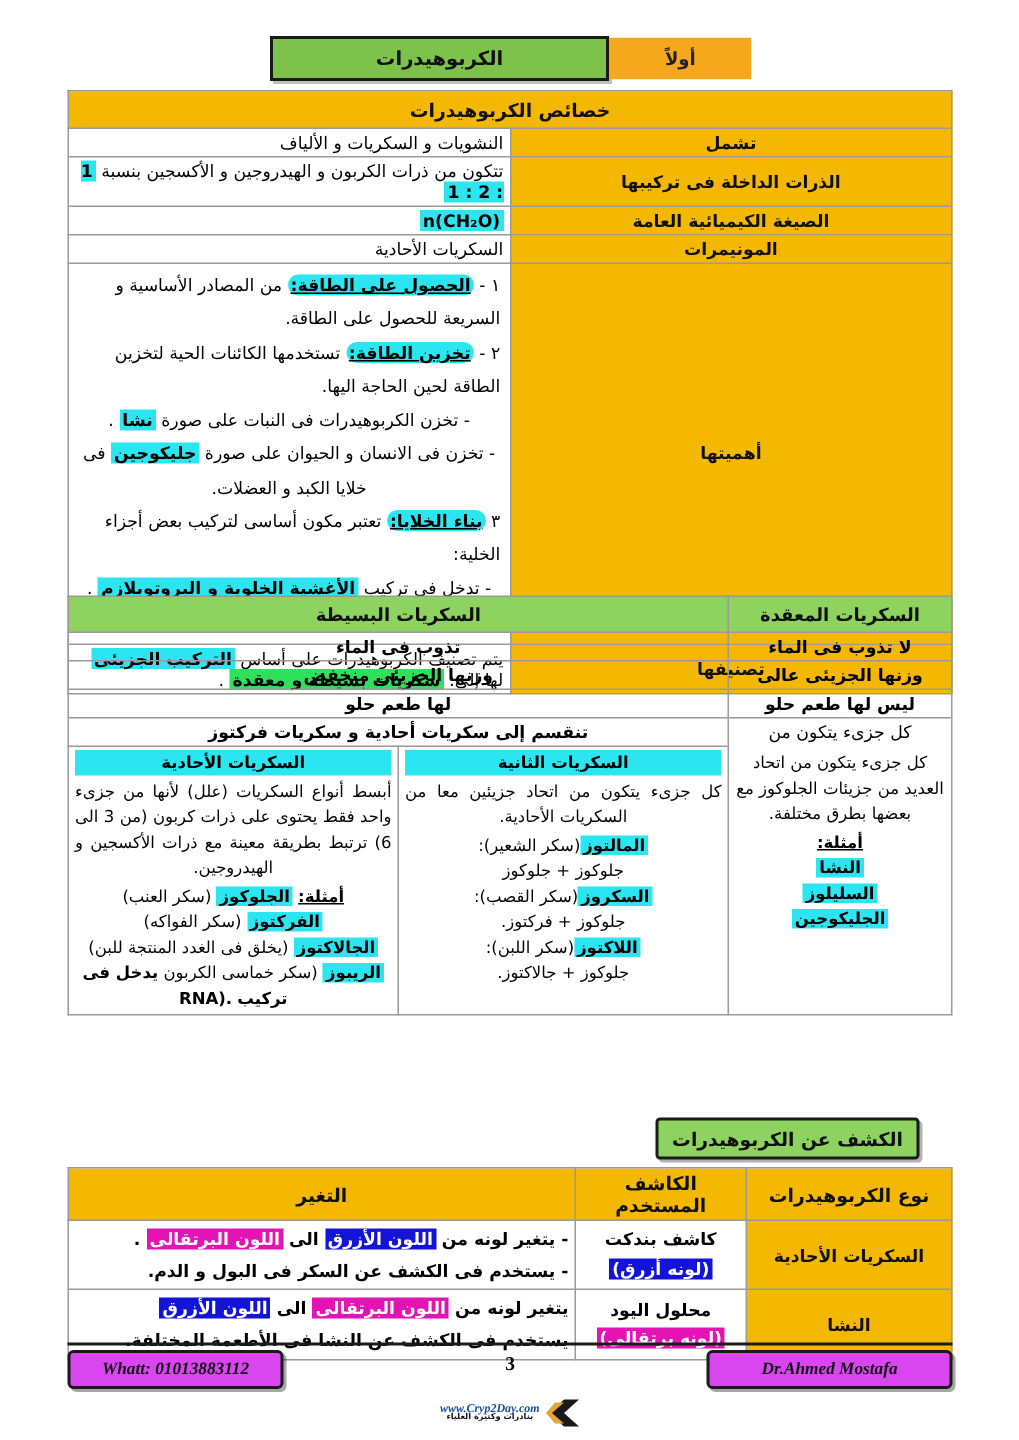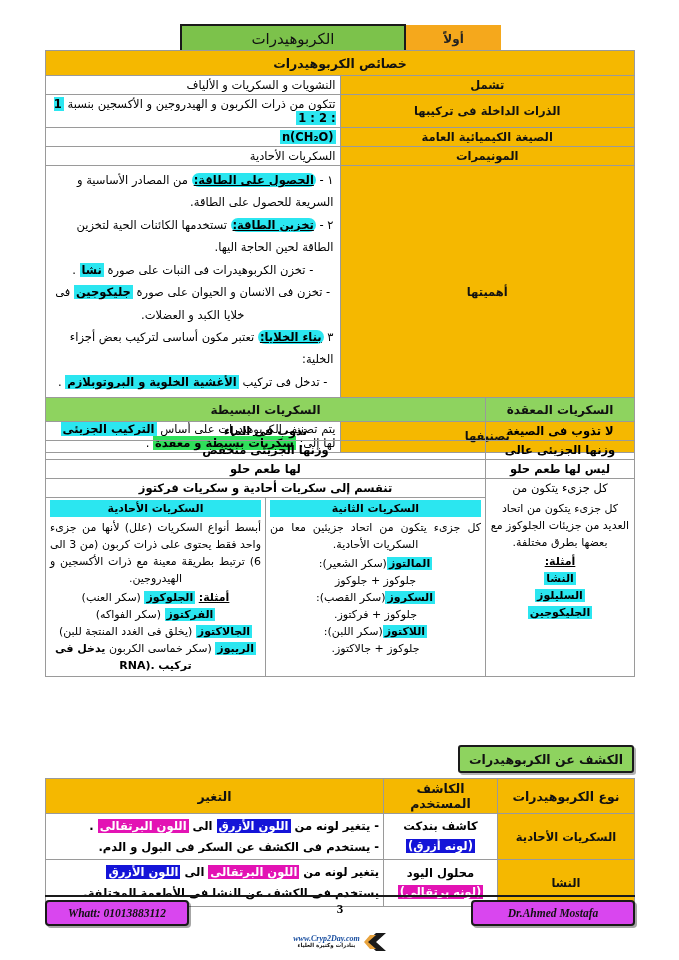--- a/index.html
+++ b/index.html
@@ -12,21 +12,21 @@
 
   
   .title-row{
     position:absolute;left:0;top:24px;width:679px;height:30px;
     display:flex;flex-direction:row-reverse;align-items:center;justify-content:center;
   }
   .title-green{
     width:222px;height:26px;background:#7CC24B;
     border:2px solid #1a1a1a;
     display:flex;align-items:center;justify-content:center;
-    font-size:15px;font-weight:normal;color:#111;
+    font-size:13px;font-weight:bold;color:#111;
     box-shadow:2px 2px 0 rgba(0,0,0,.25);
     position:relative;
   }
   .title-arrow{
     position:relative;width:95px;height:28px;background:#F5A81C;
     display:flex;align-items:center;justify-content:center;
     font-size:12px;font-weight:bold;color:#222;
     clip-path:polygon(0 0,100% 0,100% 100%,0 100%,0 100%);
     margin-right:-2px;
   }
@@ -70,21 +70,21 @@
   .cmp .ctr{text-align:center;font-weight:bold;}
   .col-complex{width:140px;}
   .col-di{width:190px;}
 
   .subcol{font-size:11px;line-height:1.55;}
   .subcol .head{display:block;text-align:center;margin-bottom:2px;}
   .subcol p{margin:0;text-align:center;}
   .subcol p.just{text-align:justify;text-align-last:center;}
 
   
-  .detect-title-wrap{position:absolute;left:0;top:745px;width:679px;display:flex;justify-content:flex-start;padding-right:45px;box-sizing:border-box;}
+  .detect-title-wrap{position:absolute;left:0;top:745px;width:679px;display:flex;justify-content:flex-start;padding-right:66px;box-sizing:border-box;}
   .detect-title{
     width:172px;height:24px;background:#8ED35F;border:2px solid #1a1a1a;border-radius:3px;
     display:flex;align-items:center;justify-content:center;font-size:12.5px;font-weight:bold;color:#111;
     box-shadow:2px 2px 0 rgba(0,0,0,.3);
   }
 
   
   .footer{position:absolute;left:45px;top:900px;width:590px;height:24px;}
   .fbox{
     position:absolute;top:0;height:22px;background:#d946ef;border:2px solid #1a1a1a;border-radius:4px;
@@ -108,21 +108,21 @@
 </head>
 <body>
 
 <div class="page">
 
   <div class="title-row">
     <div class="title-green">الكربوهيدرات</div>
     <div class="title-arrow">أولاً</div>
   </div>
 
-  <table class="tbl" style="top:50px;padding-left:20px;">
+  <table class="tbl" style="top:60px;padding-left:20px;">
     <tbody>
         <tr>
       <td class="bar-orange" colspan="2">خصائص الكربوهيدرات</td>
     </tr>
 
     <tr>
       <td class="lbl">تشمل</td>
       <td class="val">النشويات و السكريات و الألياف</td>
     </tr>
 
@@ -204,21 +204,21 @@
   </tbody>
     </table>
 
   <table class="cmp" style="top:397px;">
     <tbody>
         <tr>
       <td class="hdr-green col-complex">السكريات المعقدة</td>
       <td class="hdr-green" colspan="2">السكريات البسيطة</td>
     </tr>
     <tr>
-      <td class="ctr col-complex">لا تذوب فى الصيغة</td>
+      <td class="ctr col-complex">لا تذوب فى الماء</td>
       <td class="ctr" colspan="2">تذوب فى الماء</td>
     </tr>
     <tr>
       <td class="ctr col-complex">وزنها الجزيئى عالى</td>
       <td class="ctr" colspan="2">وزنها الجزيئى منخفض</td>
     </tr>
     <tr>
       <td class="ctr col-complex">ليس لها طعم حلو</td>
       <td class="ctr" colspan="2">لها طعم حلو</td>
     </tr>

